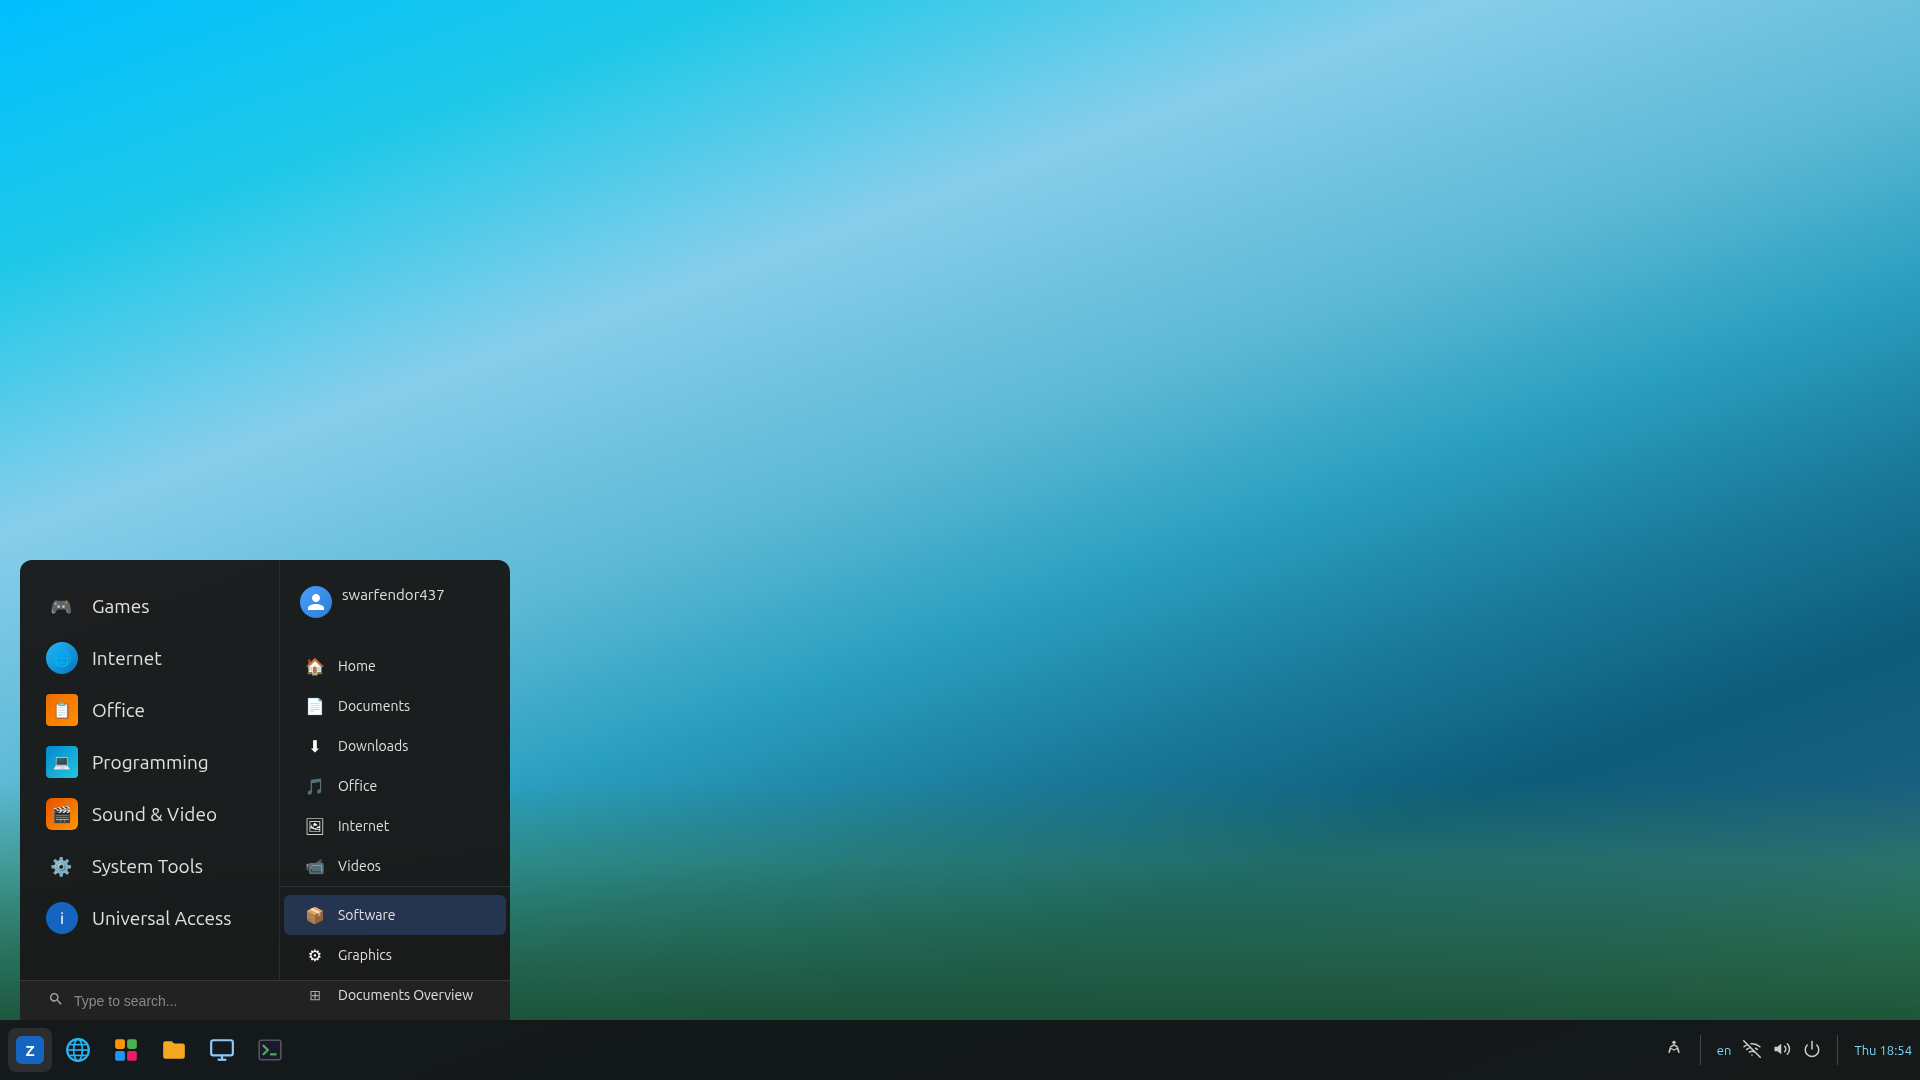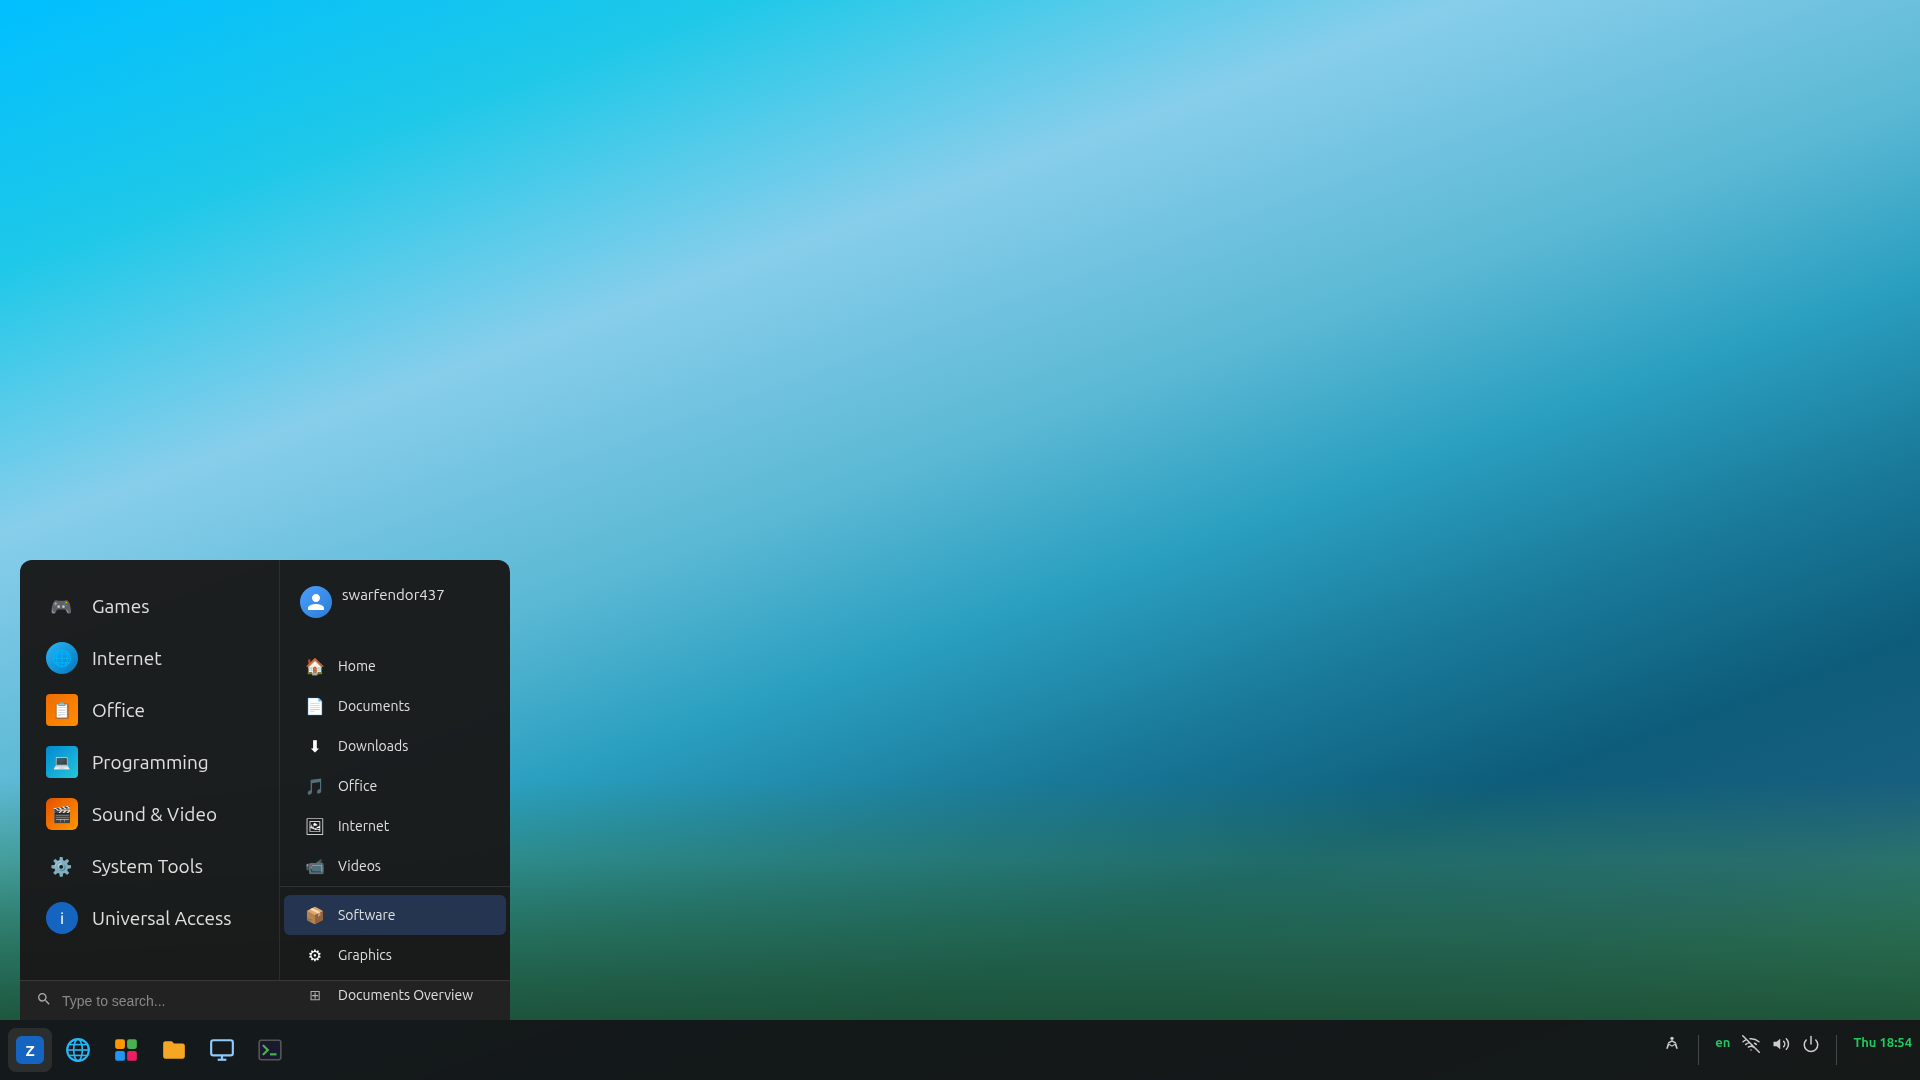--- a/index.html
+++ b/index.html
@@ -62,25 +62,24 @@
       border-radius: 8px;
       display: flex;
       align-items: center;
       justify-content: center;
       cursor: pointer;
       font-size: 22px;
     }
 
     .taskbar-right {
       display: flex;
-      align-items: flex-start;
+      align-items: center;
       gap: 12px;
-      color: #22c55e;
+      color: #7dd3fc;
       font-size: 14px;
-      font-weight: bold;
     }
 
     
     #app-menu {
       position: absolute;
       bottom: 60px;
       left: 20px;
       width: 490px;
       background: rgba(25, 25, 25, 0.97);
       border-radius: 12px 12px 0 0;
@@ -195,21 +194,21 @@
     }
 
     .bottom-actions {
       margin-top: auto;
       border-top: 1px solid rgba(255,255,255,0.1);
       padding-top: 8px;
     }
 
     
     #search-bar {
-      padding: 10px 16px;
+      padding: 10px 28px;
       border-top: 1px solid rgba(255,255,255,0.1);
       display: flex;
       align-items: center;
       gap: 10px;
       background: rgba(35,35,35,0.98);
     }
 
     .search-icon-wrap {
       color: #aaa;
       font-size: 16px;

